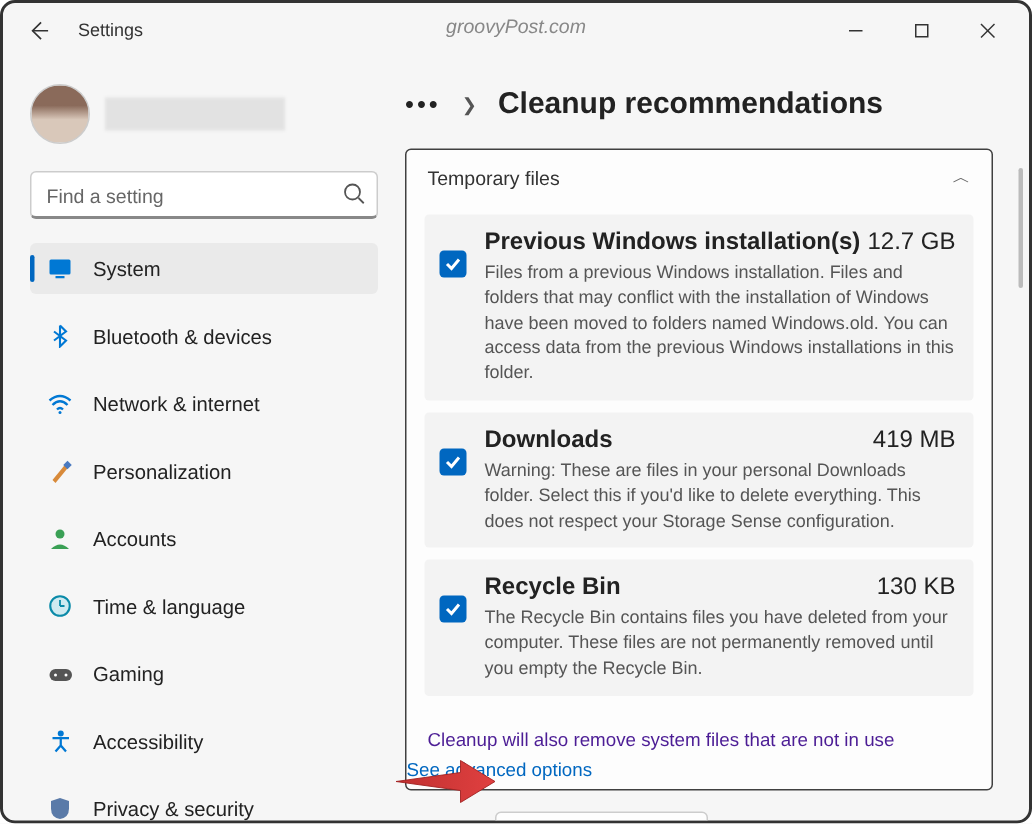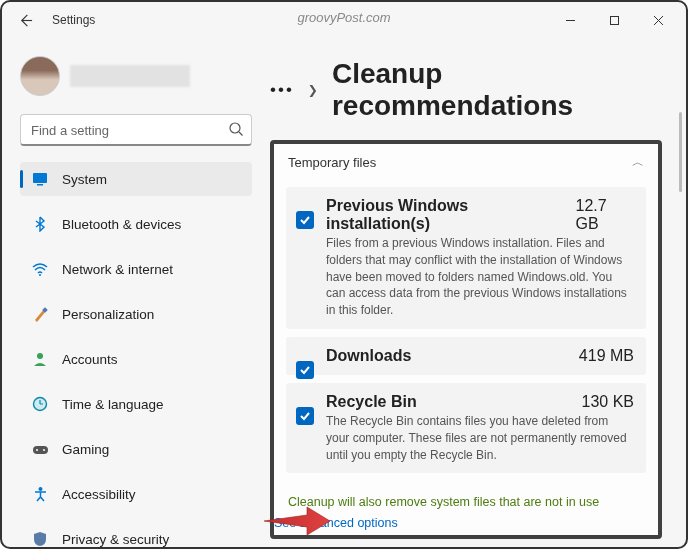--- a/index.html
+++ b/index.html
@@ -22,33 +22,33 @@
 .search-icon { position: absolute; right: 8px; top: 7px; color: #555; }
 .nav { display: flex; flex-direction: column; gap: 11px; }
 .nav-item { display: flex; align-items: center; gap: 12px; height: 34px; padding: 0 10px; border-radius: 4px; font-size: 13.5px; color: #222; position: relative; }
 .nav-item.active { background: #eaeaea; }
 .nav-item.active::before { content: ''; position: absolute; left: 0; top: 8px; bottom: 8px; width: 3px; background: #0067c0; border-radius: 2px; }
 .nav-icon { width: 20px; height: 20px; display: flex; align-items: center; justify-content: center; }
 .main { flex: 1; padding: 6px 24px 10px 8px; overflow: hidden; position: relative; }
 .breadcrumb { display: flex; align-items: center; gap: 14px; margin-top: 14px; }
 .crumb-dots { font-size: 17px; color: #222; letter-spacing: 2px; }
 .crumb-arrow { font-size: 12px; color: #555; }
-.page-title { font-size: 28px; font-weight: 600; color: #222; }
-.section-card { margin-top: 18px; background: #fdfdfd; border: 4px solid #404040; border-radius: 4px; }
+.page-title { font-size: 20px; font-weight: 600; color: #222; }
+.section-card { margin-top: 18px; background: #fdfdfd; border: 1px solid #404040; border-radius: 4px; }
 .section-header { display: flex; align-items: center; justify-content: space-between; padding: 10px 14px; font-size: 13px; color: #333; }
 .chev { font-size: 12px; color: #666; }
 .items { padding: 6px 12px 12px 12px; display: flex; flex-direction: column; gap: 8px; }
 .item { background: #f3f3f3; border-radius: 3px; padding: 10px 12px 10px 40px; position: relative; }
 .item-check { position: absolute; left: 10px; top: 24px; width: 18px; height: 18px; background: #0067c0; border-radius: 3px; display: flex; align-items: center; justify-content: center; }
 .item-check svg { width: 12px; height: 12px; }
 .item-head { display: flex; justify-content: space-between; font-size: 16px; }
 .item-title { font-weight: 600; color: #222; }
 .item-size { color: #222; }
 .item-desc { font-size: 12px; color: #555; line-height: 1.4; margin-top: 2px; }
-.cleanup-note { font-size: 12.5px; color: #4d7c0f; margin: 10px 0 4px 14px; }
+.cleanup-note { font-size: 12.5px; color: #4c1d95; margin: 10px 0 4px 14px; }
 .adv-link { font-size: 12.5px; color: #0067c0; display: inline-block; }
 .cleanup-btn { margin: 14px 0 0 60px; padding: 5px 12px; font-size: 12.5px; background: #fdfdfd; border: 1px solid #ccc; border-radius: 4px; display: inline-flex; align-items: center; gap: 6px; }
 .arrow-callout { position: absolute; left: 0px; bottom: 8px; }
 .scrollbar { position: absolute; right: 4px; top: 110px; width: 3px; height: 80px; background: #bbb; border-radius: 2px; }
 </style>
 </head>
 <body>
 
 <div class="window">
   <div class="titlebar">
@@ -214,20 +214,21 @@
           <div class="item">
             <div class="item-check">
                 <svg viewBox="0 0 12 12">
                   <path d="M2 6 L5 9 L10 3" stroke="#fff" stroke-width="2" fill="none"></path>
                 </svg>
               </div>
             <div class="item-head">
                 <span class="item-title">Downloads</span>
                 <span class="item-size">419 MB</span>
               </div>
+            <div class="item-desc">Warning: These are files in your personal Downloads folder. Select this if you'd like to delete everything. This does not respect your Storage Sense configuration.</div>
           </div>
           <div class="item">
             <div class="item-check">
                 <svg viewBox="0 0 12 12">
                   <path d="M2 6 L5 9 L10 3" stroke="#fff" stroke-width="2" fill="none"></path>
                 </svg>
               </div>
             <div class="item-head">
                 <span class="item-title">Recycle Bin</span>
                 <span class="item-size">130 KB</span>

